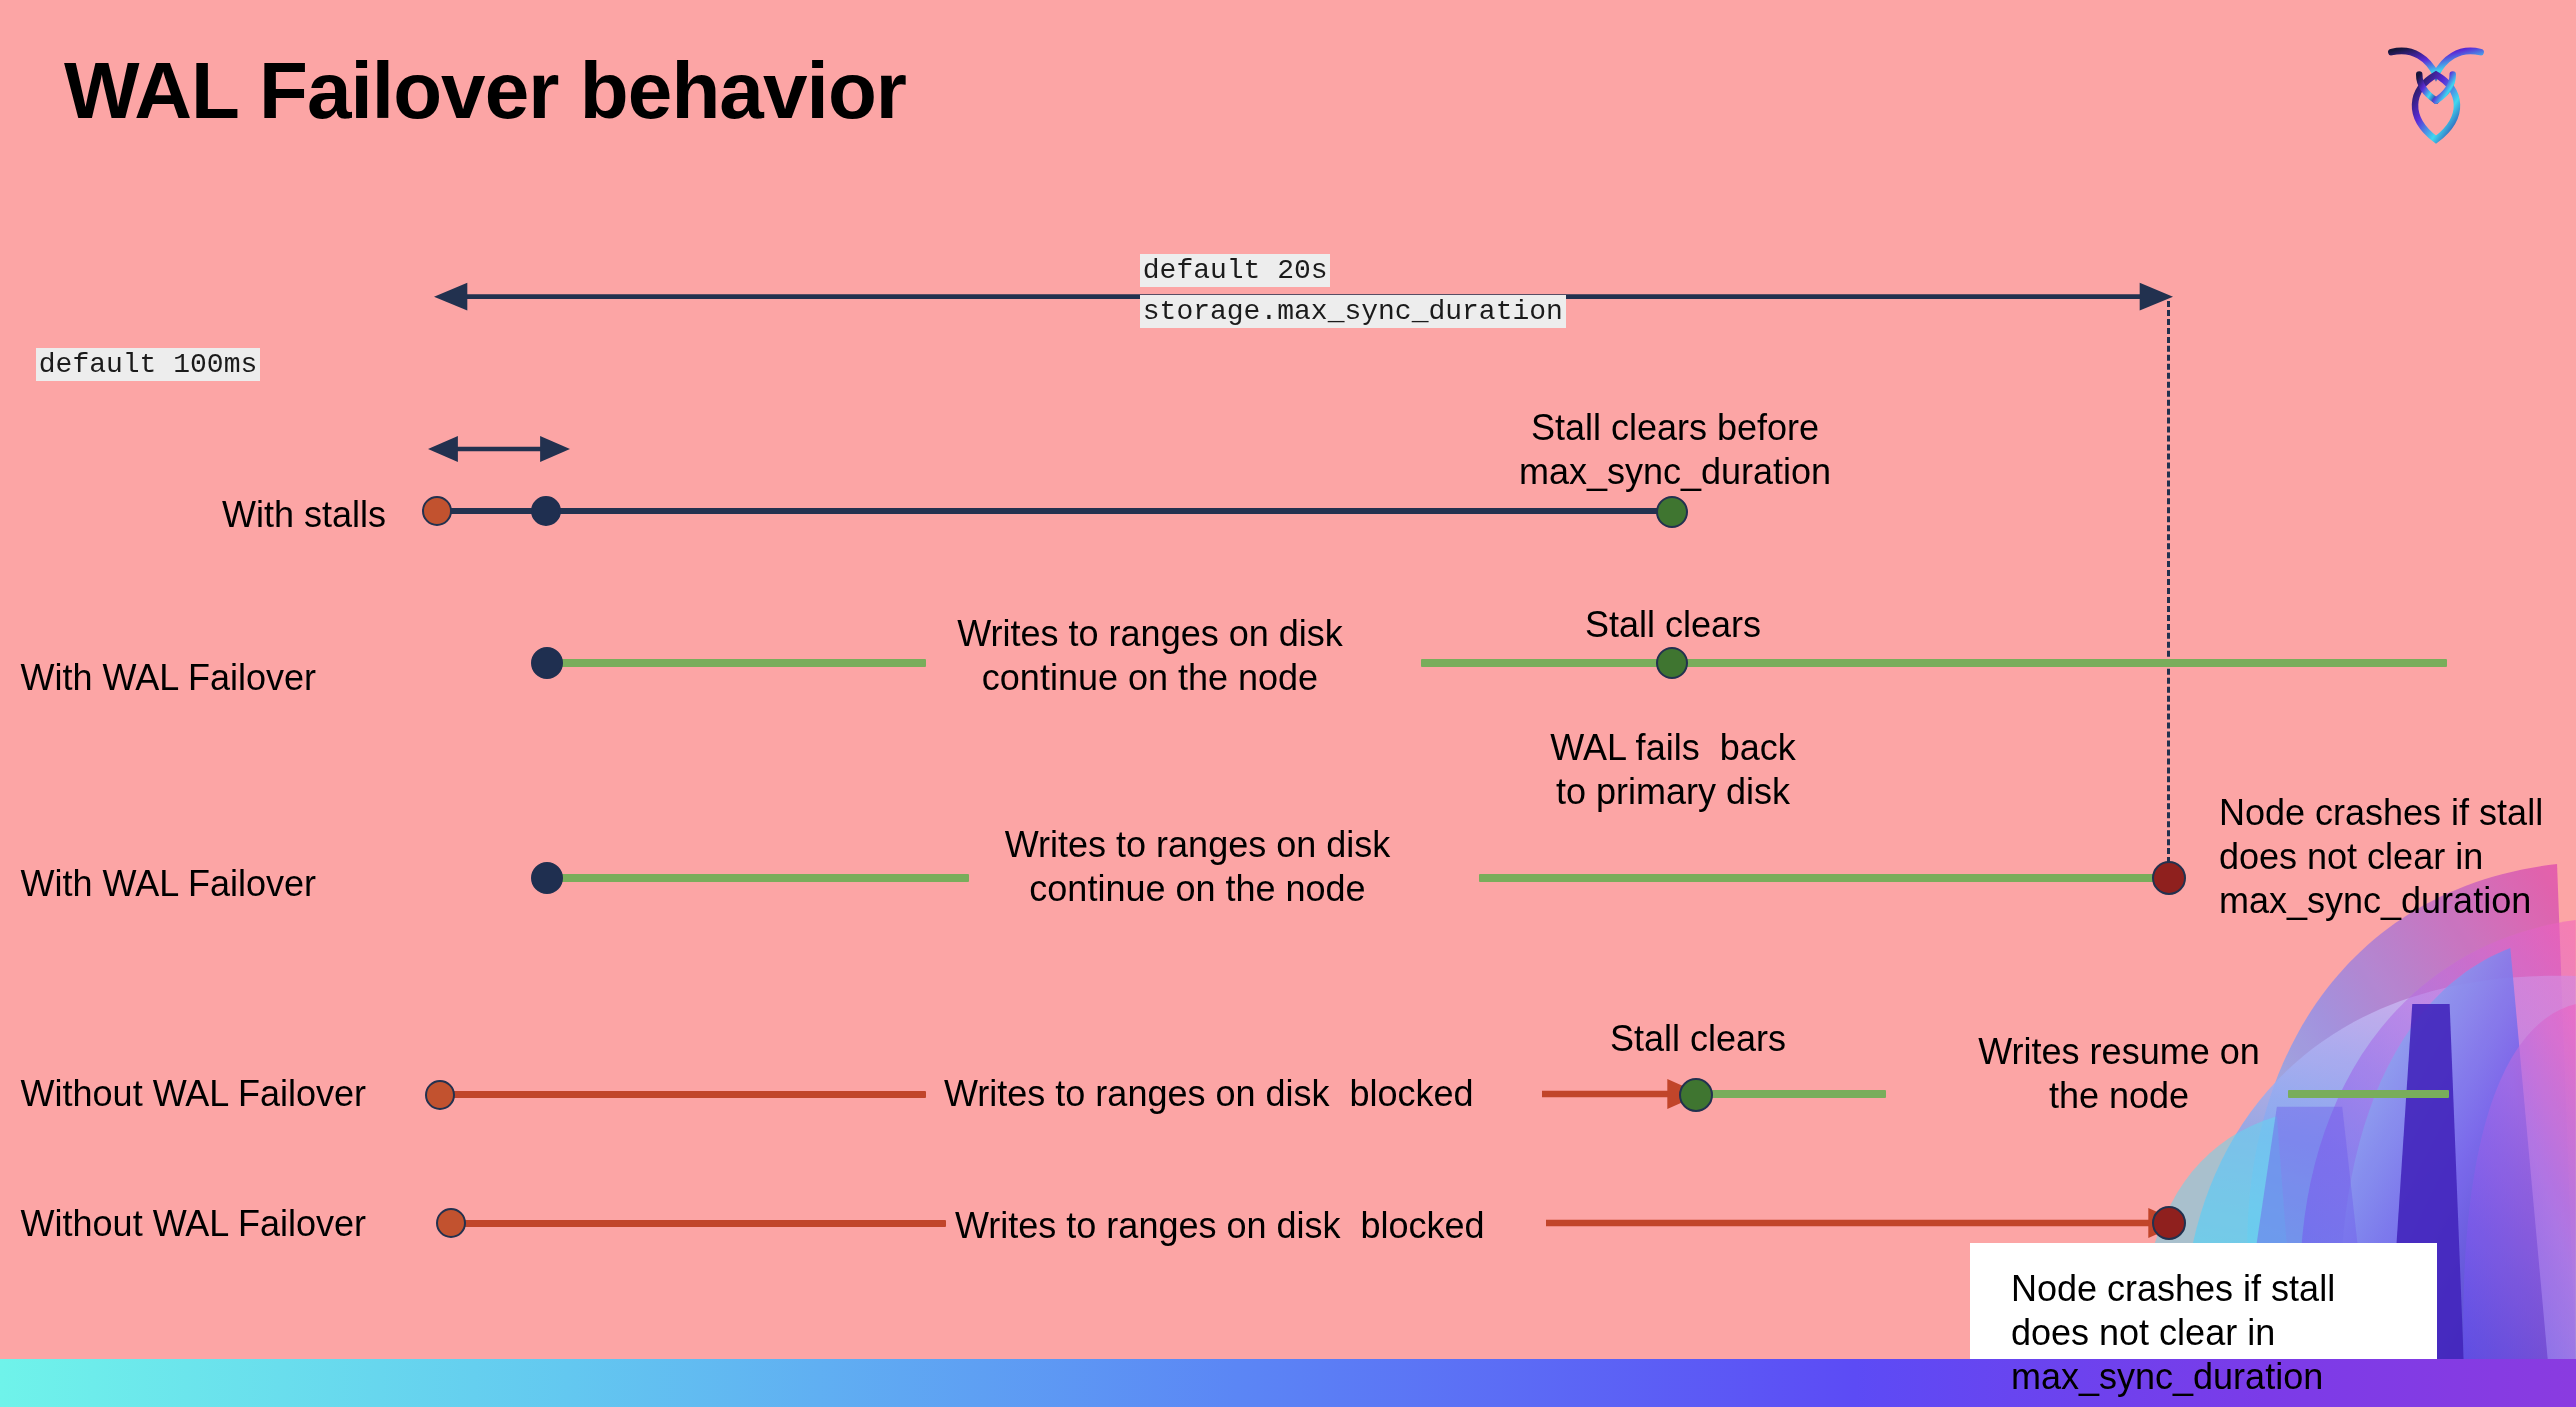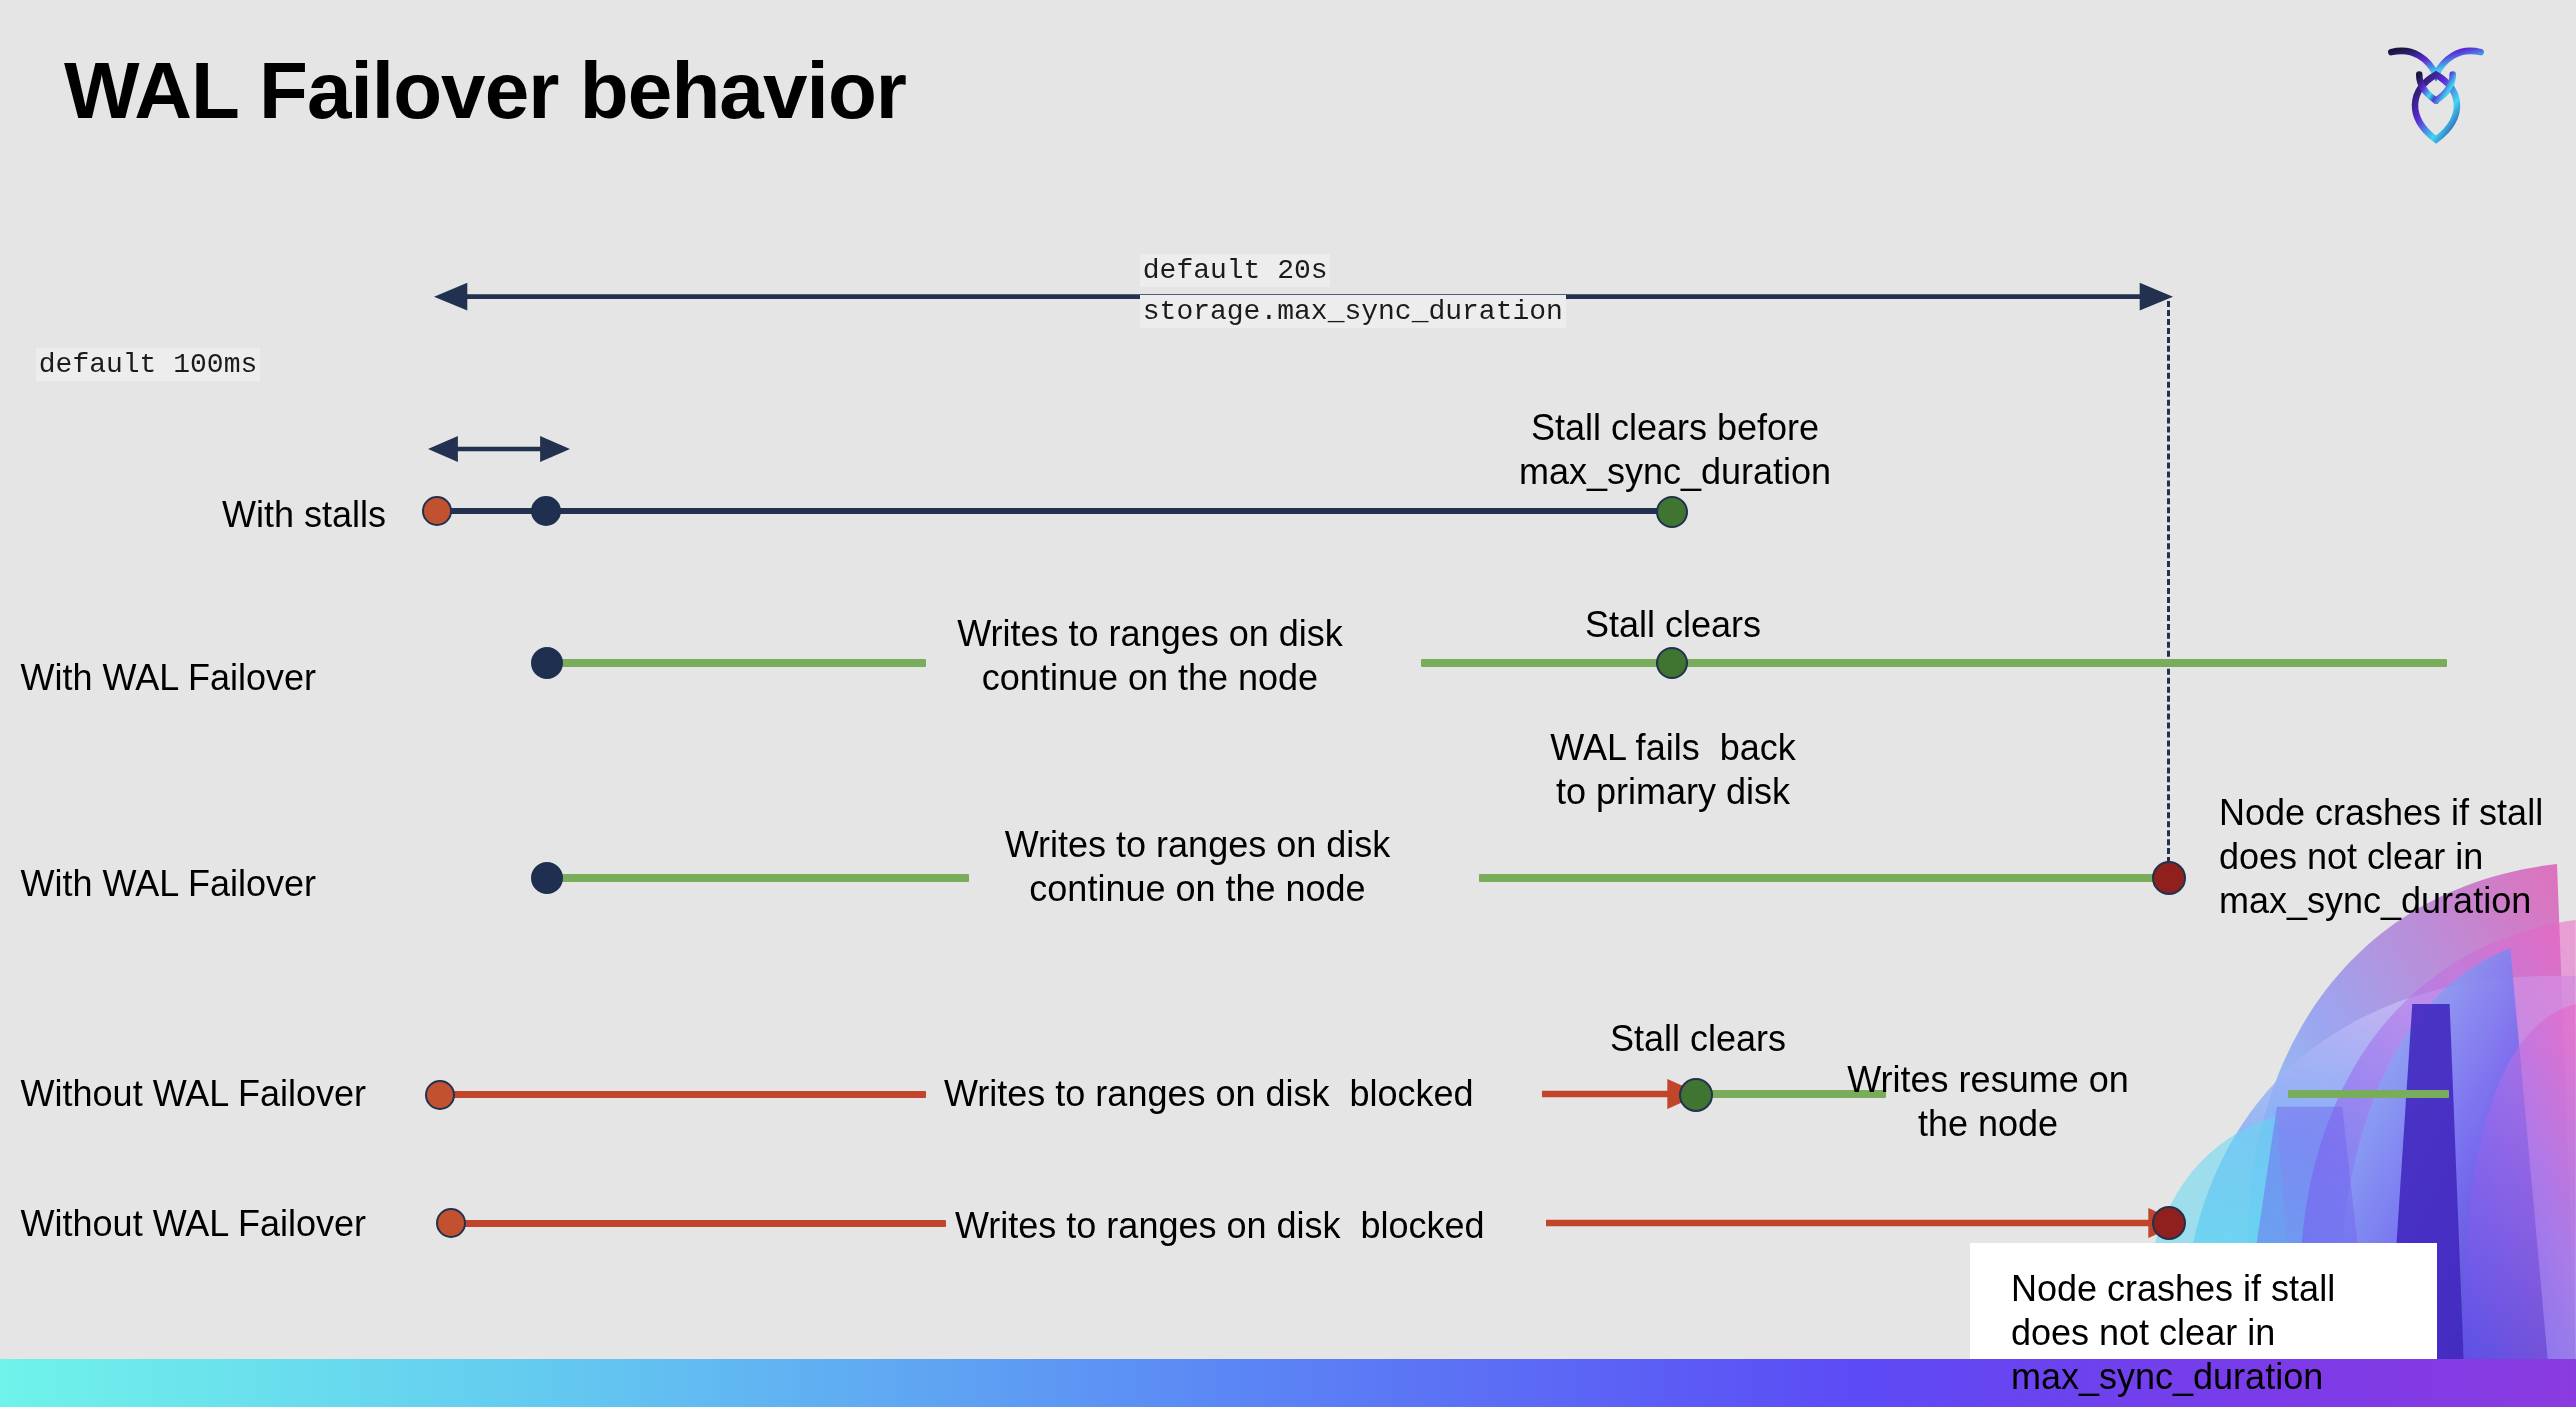--- a/index.html
+++ b/index.html
@@ -9,21 +9,21 @@
     background: #ffffff;
   }
   body {
     font-family: "Liberation Sans", sans-serif;
     color: #000000;
   }
   #slide {
     position: relative;
     width: 2576px;
     height: 1408px;
-    background: #e5e5e5;
+    background: #fca5a5;
     overflow: hidden;
   }
 
   
   .decor-wrap {
     position: absolute;
     right: 0;
     bottom: 49px;
     width: 673px;
     height: 523px;
@@ -282,21 +282,21 @@
   <div class="seg green" style="left:1699px; top:1090px; width:187px; height:8.4px;"></div>
   <div class="seg green" style="left:2288px; top:1090px; width:161px; height:8.4px;"></div>
 
   <div class="dot orange" style="left:425px; top:1080px; width:30px; height:30px;"></div>
   <div class="dot green" style="left:1679px; top:1078px; width:34px; height:34px;"></div>
 
   <div class="note left" style="left:944px; top:1072px; width:580px;">Writes to ranges on disk  blocked</div>
 
   <div class="note center" style="left:1544px; top:1017px; width:308px;">Stall clears</div>
 
-  <div class="note center" style="left:1827px; top:1030px; width:322px;margin-top:28px;">Writes resume on
+  <div class="note center" style="left:1958px; top:1030px; width:322px;">Writes resume on
 the node</div>
 
   <div class="row-label" style="left:20.6px; top:1203px;">Without WAL Failover</div>
 
   <div class="seg orange" style="left:460px; top:1220px; width:486px; height:6.5px;"></div>
 
   <div style="position:absolute; left:1546px; top:1206px; width:636px; height:34px;">
     <svg width="636" height="34" viewBox="0 0 680 36" xmlns="http://www.w3.org/2000/svg">
       <line x1="0" y1="18" x2="648" y2="18" stroke="#C1452A" stroke-width="7"></line>
       <polygon points="680,18 644,2 644,34" fill="#C1452A"></polygon>

